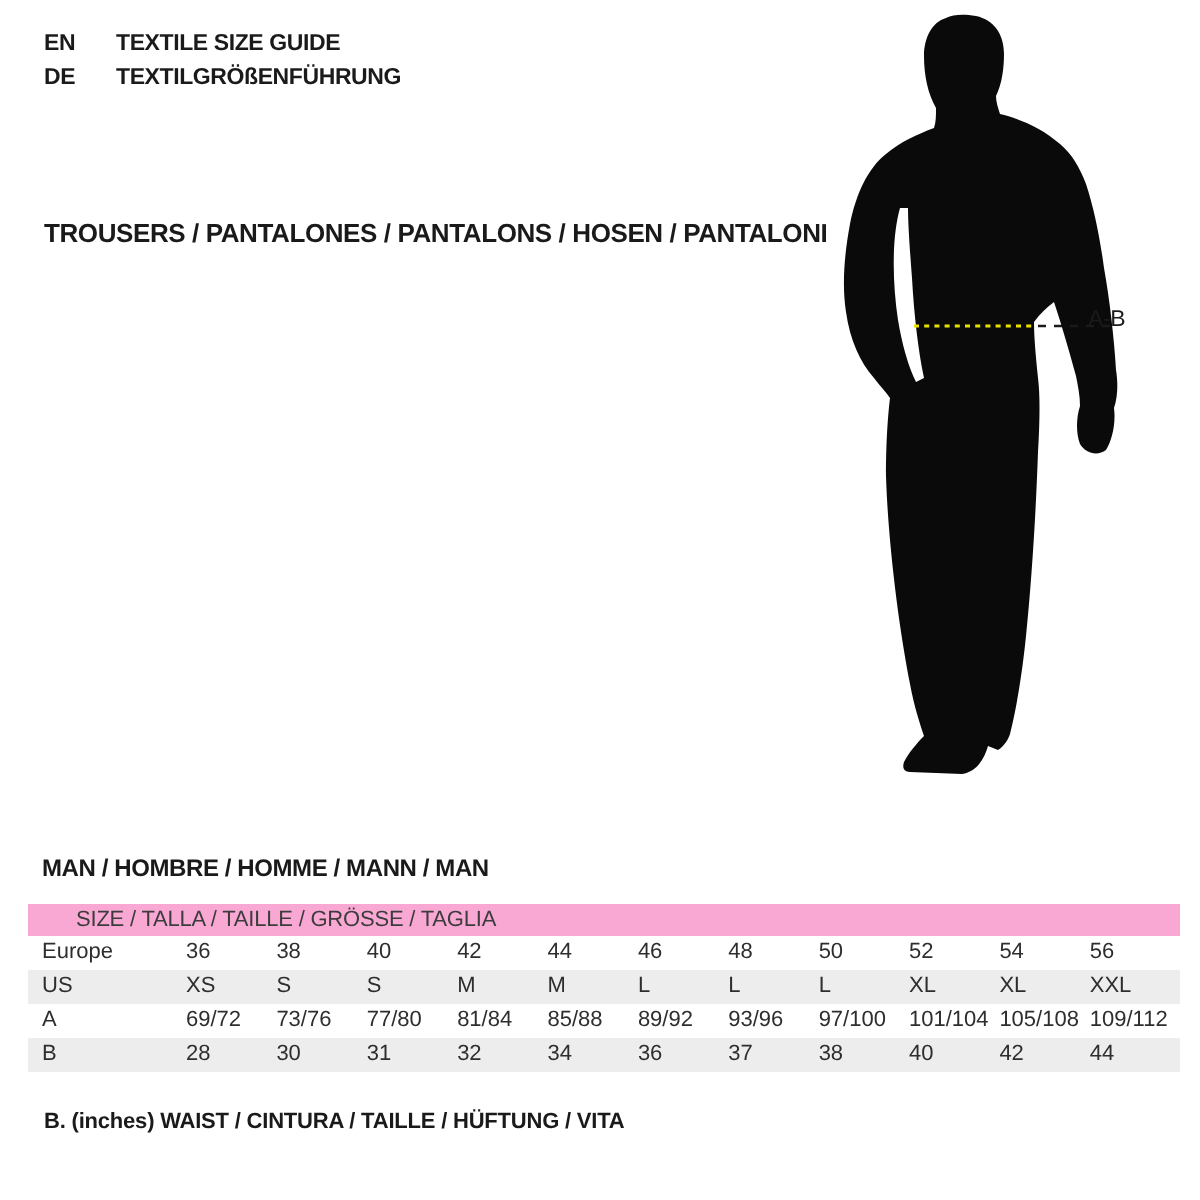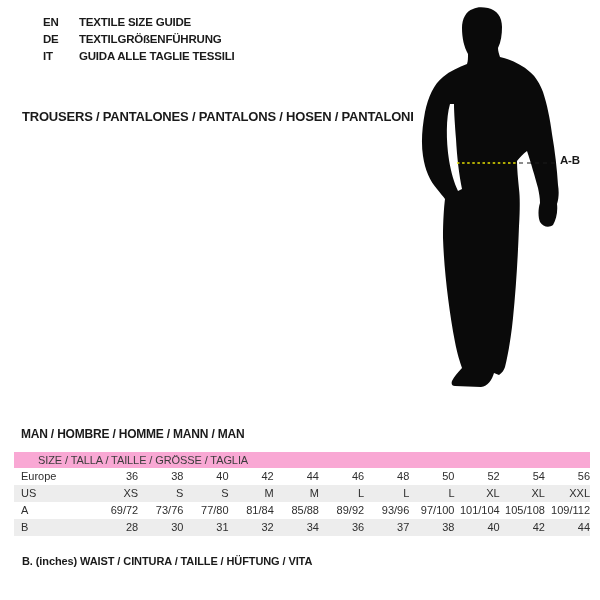--- a/index.html
+++ b/index.html
@@ -3,46 +3,45 @@
 <meta charset="utf-8">
 <style>
   html,body{margin:0;padding:0;}
   body{
     width:600px;height:600px;position:relative;background:#ffffff;
     font-family:"Liberation Sans", sans-serif;color:#1a1a1a;overflow:hidden;
   }
   
   .lang-block{position:absolute;left:22px;top:14px;}
   .lang-row{height:17px;line-height:17px;font-size:11.5px;font-weight:bold;letter-spacing:-0.2px;white-space:nowrap;}
-  .lang-code{display:inline-block;width:36px;margin-left:21px;}
+  .lang-code{display:inline-block;width:36px;}
   
   .garment-heading{position:absolute;left:22px;top:109px;font-size:13px;font-weight:bold;letter-spacing:-0.2px;white-space:nowrap;}
   
   .figure-svg{position:absolute;left:410px;top:0;width:190px;height:400px;}
-  .ab-label{position:absolute;left:560px;top:154px;font-size:11.5px;font-weight:bold;letter-spacing:-0.2px;}
+  .ab-label{position:absolute;left:544px;top:154px;font-size:11.5px;font-weight:normal;letter-spacing:-0.2px;}
   
   .man-heading{position:absolute;left:21px;top:427px;font-size:12px;font-weight:bold;letter-spacing:-0.2px;white-space:nowrap;}
   
   .size-table{position:absolute;left:14px;top:452px;width:576px;font-size:11px;color:#2e2e2e;}
   .thead{height:16px;line-height:16px;background:#f9a8d4;color:#3c3c3c;padding-left:24px;box-sizing:border-box;letter-spacing:-0.1px;}
   .trow{display:flex;height:17px;line-height:17px;}
   .trow.alt{background:#ededed;}
   .tlabel{width:79px;padding-left:7px;box-sizing:border-box;text-align:left;}
-  .tcell{flex:1;text-align:right;}
+  .tcell{flex:1;text-align:left;}
   
   .notes{position:absolute;left:22px;top:555px;}
   .note-line{font-size:11px;font-weight:bold;letter-spacing:-0.1px;height:12px;line-height:12px;margin-bottom:5.5px;white-space:nowrap;}
 </style>
 </head>
 <body>
 
 <div class="lang-block">
     <div class="lang-row"><span class="lang-code">EN</span><span>TEXTILE SIZE GUIDE</span></div>
     <div class="lang-row"><span class="lang-code">DE</span><span>TEXTILGRÖßENFÜHRUNG</span></div>
-    <div class="lang-row"><span class="lang-code">IT</span><span>GUIDA ALLE TAGLIE TESSILI</span></div>
   </div>
 
 <div class="garment-heading">TROUSERS / PANTALONES / PANTALONS / HOSEN / PANTALONI</div>
 
 <svg class="figure-svg" viewBox="0 0 190 400" xmlns="http://www.w3.org/2000/svg">
   <path d="M 63 9
        C 56 11, 52 19, 52 28 C 52 38, 54 47, 58 54 C 58 58, 58 61, 57 64
        C 49 67, 40 71, 33 77 C 24 84, 18 97, 15 112 C 12 128, 11 143, 13 156
        C 15 170, 20 181, 27 189 C 30 193, 33 196, 35 199
        C 34 207, 33 221, 33 238 C 34 270, 39 311, 45 342 C 47 353, 50 362, 52 368

